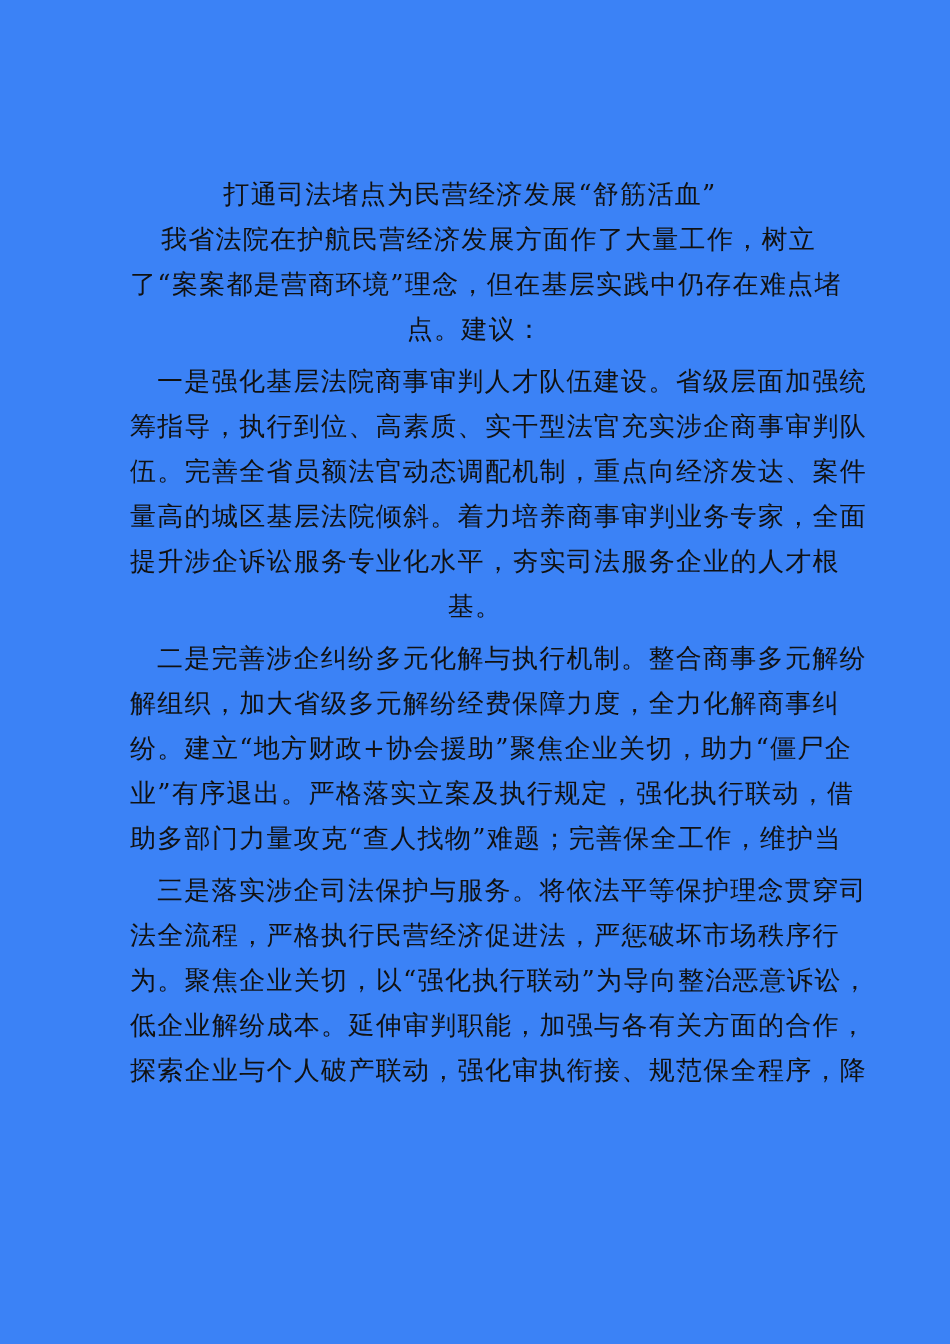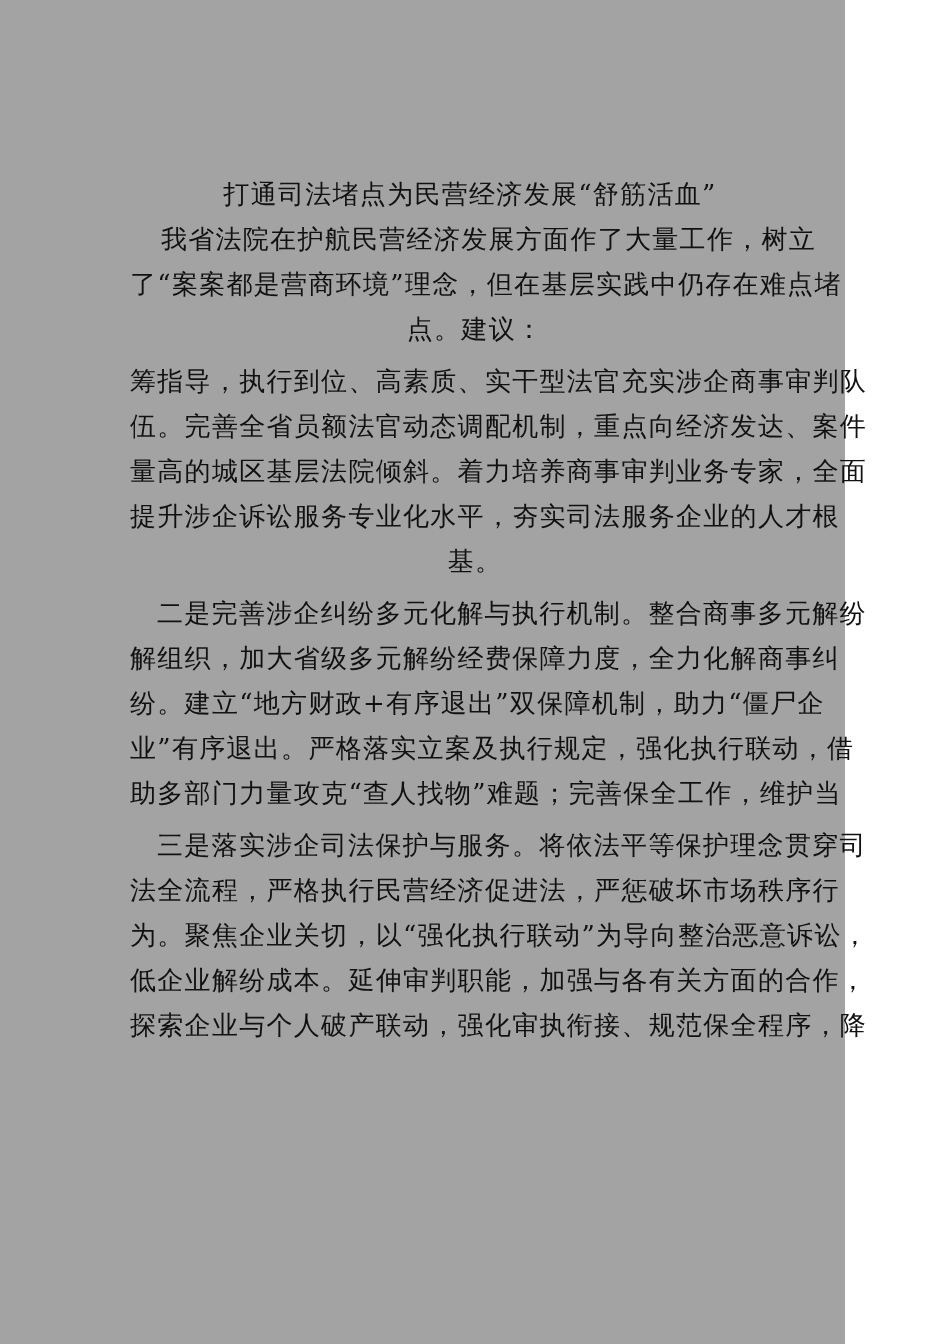--- a/index.html
+++ b/index.html
@@ -11,23 +11,23 @@
       width: 950px;
       height: 1344px;
       position: relative;
       overflow: hidden;
       font-family: "DejaVu Serif", "Liberation Serif", serif;
       color: #111111;
     }
     .page {
       position: absolute;
       left: 0; top: 0;
-      width: 845px;
+      width: 950px;
       height: 1344px;
-      background: #a3a3a3;
+      background: #3b82f6;
     }
     .content {
       position: absolute;
       left: 130px;
       top: 172px;
       width: 690px;
     }
     .line {
       height: 45px;
       line-height: 45px;
@@ -55,31 +55,32 @@
 
     <div class="line title">打通司法堵点为民营经济发展“舒筋活血”</div>
 
     <div>
       <div class="line indent">我省法院在护航民营经济发展方面作了大量工作，树立</div>
       <div class="line">了“案案都是营商环境”理念，但在基层实践中仍存在难点堵</div>
       <div class="line">点。建议：</div>
     </div>
 
     <div class="gap-before">
+      <div class="line indent">一是强化基层法院商事审判人才队伍建设。省级层面加强统</div>
       <div class="line">筹指导，执行到位、高素质、实干型法官充实涉企商事审判队</div>
       <div class="line">伍。完善全省员额法官动态调配机制，重点向经济发达、案件</div>
       <div class="line">量高的城区基层法院倾斜。着力培养商事审判业务专家，全面</div>
       <div class="line">提升涉企诉讼服务专业化水平，夯实司法服务企业的人才根</div>
       <div class="line">基。</div>
     </div>
 
     <div class="gap-before">
       <div class="line indent">二是完善涉企纠纷多元化解与执行机制。整合商事多元解纷</div>
       <div class="line">解组织，加大省级多元解纷经费保障力度，全力化解商事纠</div>
-      <div class="line">纷。建立“地方财政+有序退出”双保障机制，助力“僵尸企</div>
+      <div class="line">纷。建立“地方财政+协会援助”聚焦企业关切，助力“僵尸企</div>
       <div class="line">业”有序退出。严格落实立案及执行规定，强化执行联动，借</div>
       <div class="line">助多部门力量攻克“查人找物”难题；完善保全工作，维护当</div>
     </div>
 
     <div class="gap-before">
       <div class="line indent">三是落实涉企司法保护与服务。将依法平等保护理念贯穿司</div>
       <div class="line">法全流程，严格执行民营经济促进法，严惩破坏市场秩序行</div>
       <div class="line">为。聚焦企业关切，以“强化执行联动”为导向整治恶意诉讼，</div>
       <div class="line">低企业解纷成本。延伸审判职能，加强与各有关方面的合作，</div>
       <div class="line">探索企业与个人破产联动，强化审执衔接、规范保全程序，降</div>

